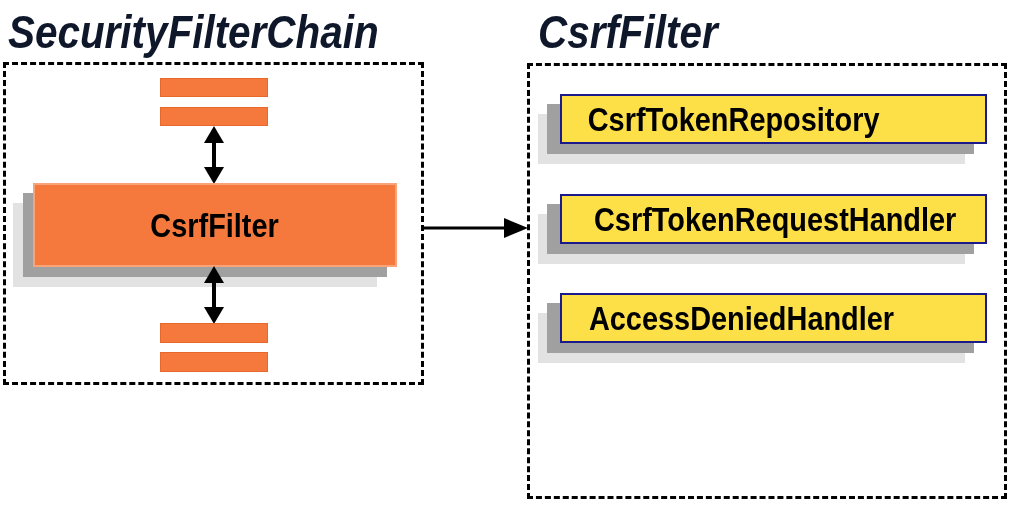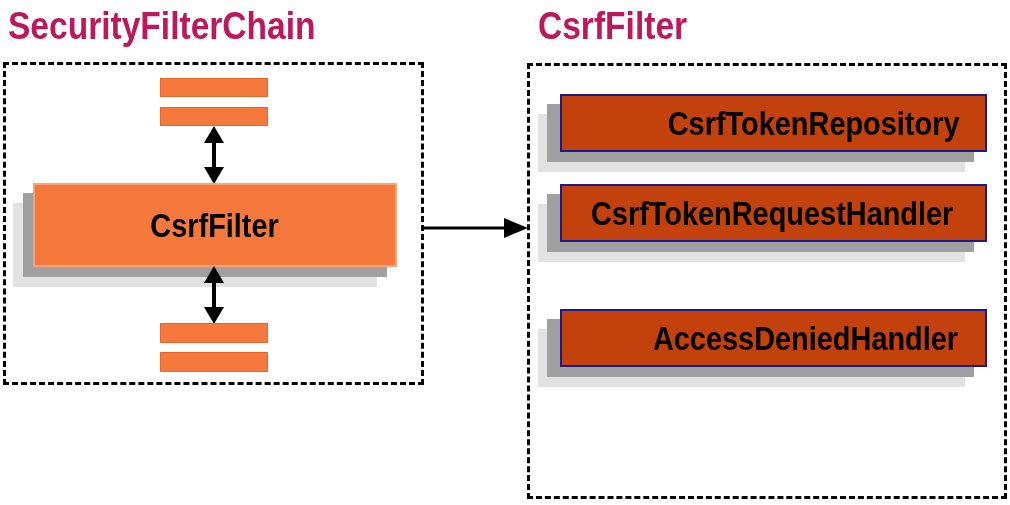--- a/index.html
+++ b/index.html
@@ -8,24 +8,25 @@
     font-family: "Liberation Sans", "DejaVu Sans", sans-serif;
     width: 1010px; height: 505px; overflow: hidden;
   }
   .canvas {
     position: relative;
     width: 1010px; height: 505px;
     background: #ffffff;
   }
   .panel-title {
     position: absolute;
-    font-size: 39px;
+    font-size: 47px;
     font-weight: bold;
-    color: #be185d;
+    color: #0f172a;
     white-space: nowrap;
+    font-style: italic;
   }
   .panel-title .stretch {
     display: inline-block;
     transform: scaleX(0.86);
     transform-origin: left center;
   }
   .dashed-frame {
     position: absolute;
     border: 3px dashed #000000;
     background: transparent;
@@ -50,29 +51,29 @@
     left: 33px; top: 183px;
     width: 364px; height: 84px;
     background: #F5793C;
     border: 2px solid #F8A478;
     box-shadow: -10px 10px 0 #A0A0A0, -20px 20px 0 #E2E2E2;
     display: flex; align-items: center; justify-content: center;
   }
   .component-box {
     position: absolute;
     left: 560px;
-    width: 427px; height: 58px;
-    background: #c2410c;
+    width: 427px; height: 50px;
+    background: #fde047;
     border: 2px solid #1A1A8C;
     box-shadow: -13px 10px 0 #A0A0A0, -22px 20px 0 #E2E2E2;
-    display: flex; align-items: center; justify-content: flex-end;
+    display: flex; align-items: center; justify-content: flex-start;
   }
   .comp-1 { top: 94px; }
-  .comp-2 { top: 184px; }
-  .comp-3 { top: 293px; margin-top: 16px; }
+  .comp-2 { top: 194px; }
+  .comp-3 { top: 293px; }
   .comp-4 { top: 392px; }
 
   .shape-label {
     font-size: 34px;
     font-weight: bold;
     color: #000000;
     white-space: nowrap;
     display: inline-block;
     transform: scaleX(0.85);
     transform-origin: center center;

